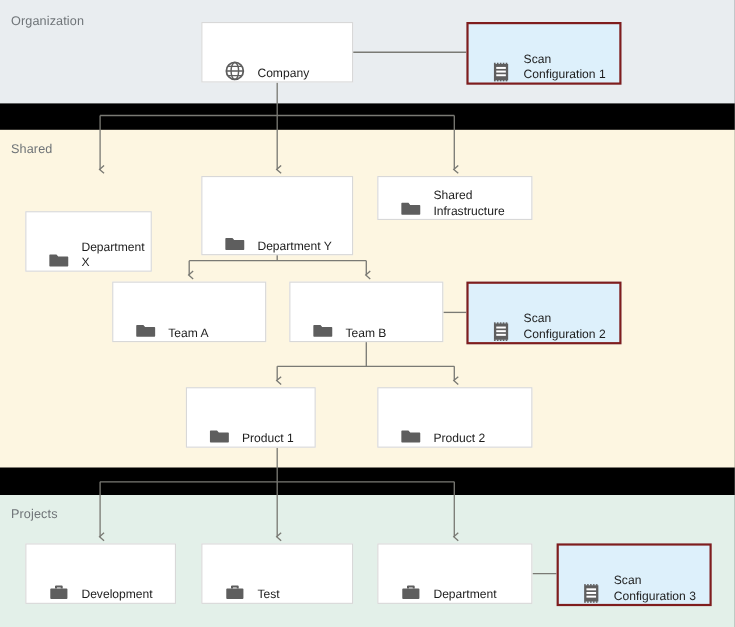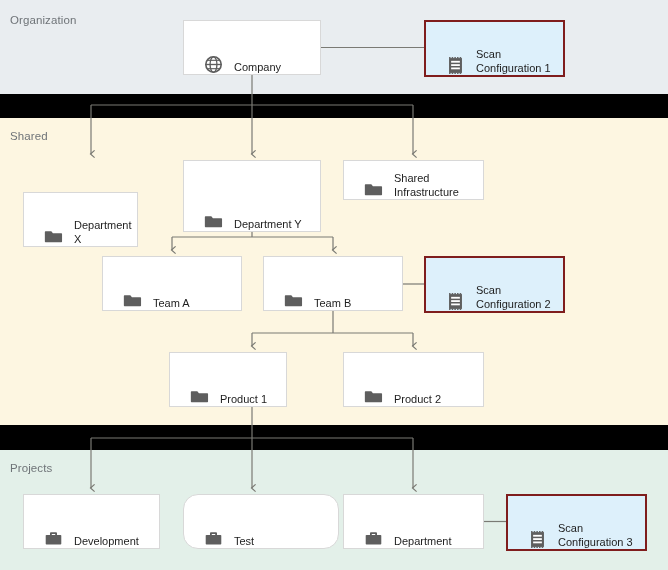--- a/index.html
+++ b/index.html
@@ -67,21 +67,21 @@
   #node-shared-infrastructure{left:343px;top:160px;width:141px;height:40px;}
 
   #node-team-a{left:102px;top:256px;width:140px;height:55px;}
   #node-team-b{left:263px;top:256px;width:140px;height:55px;}
   #node-scan-2{left:424px;top:256px;width:141px;height:57px;}
 
   #node-product-1{left:169px;top:352px;width:118px;height:55px;}
   #node-product-2{left:343px;top:352px;width:141px;height:55px;}
 
   #node-development{left:23px;top:494px;width:137px;height:55px;}
-  #node-test{left:183px;top:494px;width:156px;height:55px;border-radius:15px;}
+  #node-test{left:183px;top:494px;width:138px;height:55px;}
   #node-production{left:343px;top:494px;width:141px;height:55px;}
   #node-scan-3{left:506px;top:494px;width:141px;height:57px;}
 </style>
 </head>
 <body>
 
 <div id="diagram">
 
   <div class="band" id="band-organization"></div>
   <div class="band" id="band-folders"></div>

